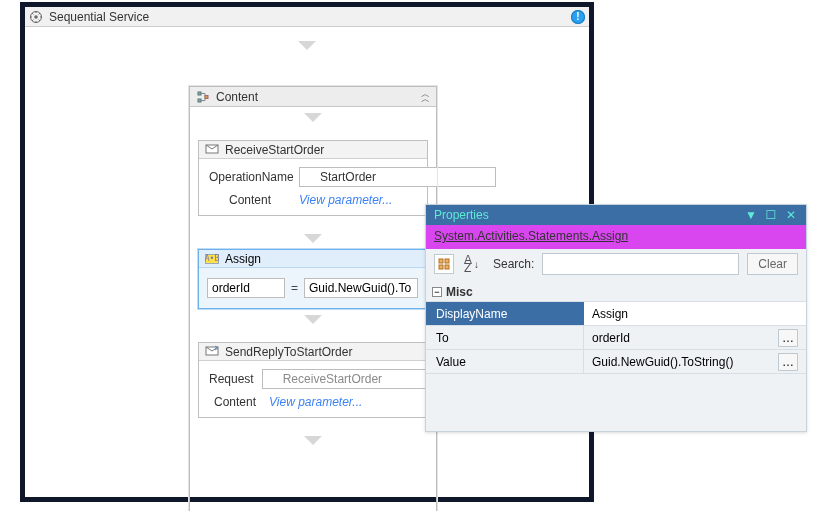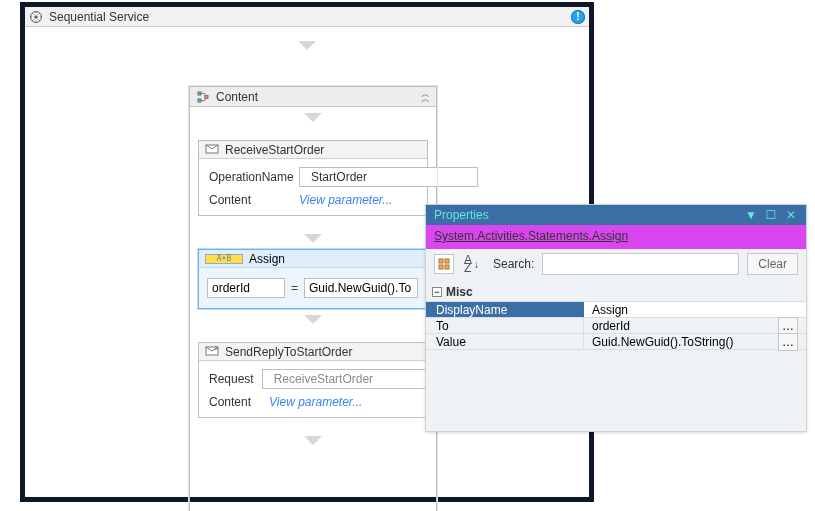--- a/index.html
+++ b/index.html
@@ -58,37 +58,37 @@
   }
   .act-header {
     height: 18px; background: #f3f3f3; border-bottom: 1px solid #d0d0d0;
     display: flex; align-items: center; gap: 6px; padding: 0 6px;
   }
   .act-header .title { color: #333; }
   .act-body { padding: 8px 10px; }
 
   .row { display: flex; align-items: center; margin-bottom: 6px; }
   .row:last-child { margin-bottom: 0; }
-  .lbl { width: 90px; text-align: left; padding-right: 8px; color: #333; }
+  .lbl { width: 90px; text-align: center; padding-right: 8px; color: #333; }
   .txt-input {
-    flex: 1; height: 20px; border: 1px solid #bdbdbd; padding: 0 11px; font-style: normal; color: #333;
+    flex: 1; height: 20px; border: 1px solid #bdbdbd; padding: 0 20px; font-style: normal; color: #333;
   }
   .link-like { color: #3b82f6; font-style: italic; cursor: pointer; }
 
   
   .assign {
     margin: 0 8px; border: 1px solid #6DB1E8; background: #ECF5FC;
     outline: 1px solid #BFDDF8;
   }
   .assign-header {
     height: 18px; background: #E0EEFB; border-bottom: 1px solid #BBD8F2;
     display: flex; align-items: center; gap: 6px; padding: 0 6px;
   }
   .assign-header .icon {
-    width: 38px; height: 10px; display:inline-flex; align-items:center; justify-content:center;
+    width: 14px; height: 10px; display:inline-flex; align-items:center; justify-content:center;
     background: #fde047; border:1px solid #9ab; color:#77a; font-size:8px; font-family:monospace;
   }
   .assign-body { padding: 10px 8px; display:flex; align-items:center; gap:6px; }
   .assign-body input {
     height: 20px; border:1px solid #bdbdbd; padding:0 4px; background:#fff;
   }
   .assign-body .lhs { width: 78px; }
   .assign-body .eq { color:#444; }
   .assign-body .rhs { width: 114px; }
 
@@ -123,21 +123,21 @@
   .sortbtn .arrow { font-size:10px; color:#333; }
   .search-lbl { color:#333; margin-left:4px; }
   .search-box { flex:1; height:22px; border:1px solid #c0c8d0; background:#fff; padding:0 4px; }
   .clear-btn {
     height:22px; padding:0 10px; border:1px solid #c0c8d0; background:#f7f7f7; color:#666; cursor:pointer;
   }
 
   .props-grid { padding: 0 0 0 0; background:#eef2f5; }
   .grp-row { display:flex; align-items:center; height:18px; padding:0 6px; font-weight:700; color:#333; gap:4px; }
   .grp-toggle { width:10px; height:10px; border:1px solid #888; background:#fff; display:flex; align-items:center; justify-content:center; font-size:9px; line-height:9px; cursor:pointer;}
-  .prop-row { display:flex; align-items:stretch; height:16px; border-top:1px solid #d7dee5; }
+  .prop-row { display:flex; align-items:stretch; height:24px; border-top:1px solid #d7dee5; }
   .prop-name { width: 158px; padding: 0 10px; display:flex; align-items:center; border-right:1px solid #d7dee5; }
   .prop-val  { flex:1; padding: 0 8px; display:flex; align-items:center; gap:4px; }
   .prop-row.selected .prop-name { background:#3b6ea5; color:#fff; border-right-color:#3b6ea5; }
   .prop-row.selected .prop-val  { background:#fff; }
   .prop-val .ellipsis {
     margin-left:auto; width:20px; height:18px; border:1px solid #c0c8d0; background:#f7f7f7;
     display:flex; align-items:center; justify-content:center; cursor:pointer;
   }
   .props-empty { border-top:1px solid #d7dee5; height: 50px; }
 </style>

